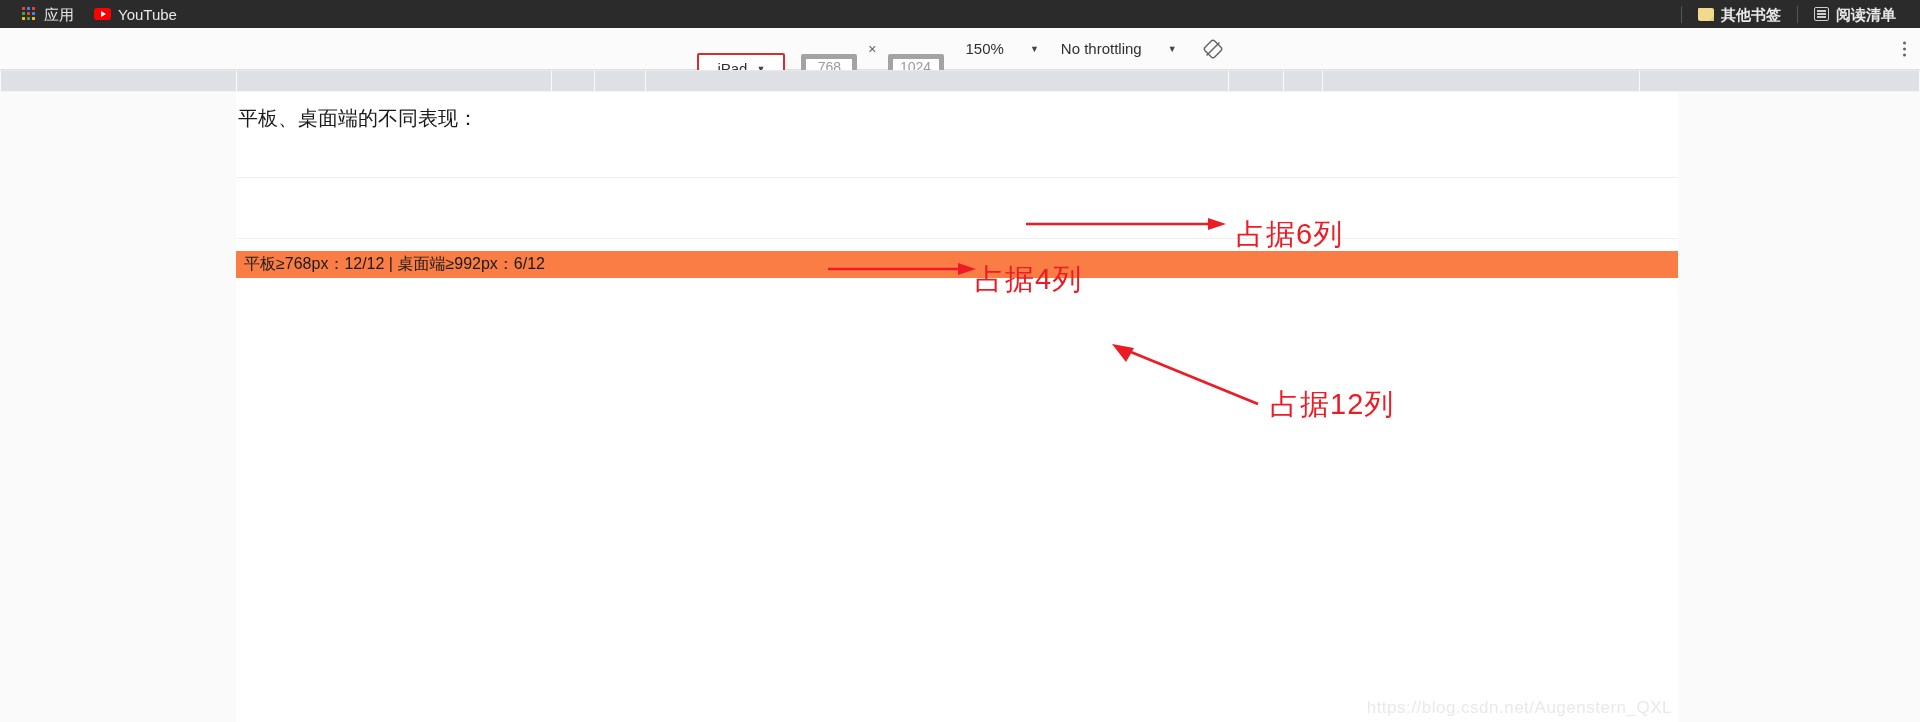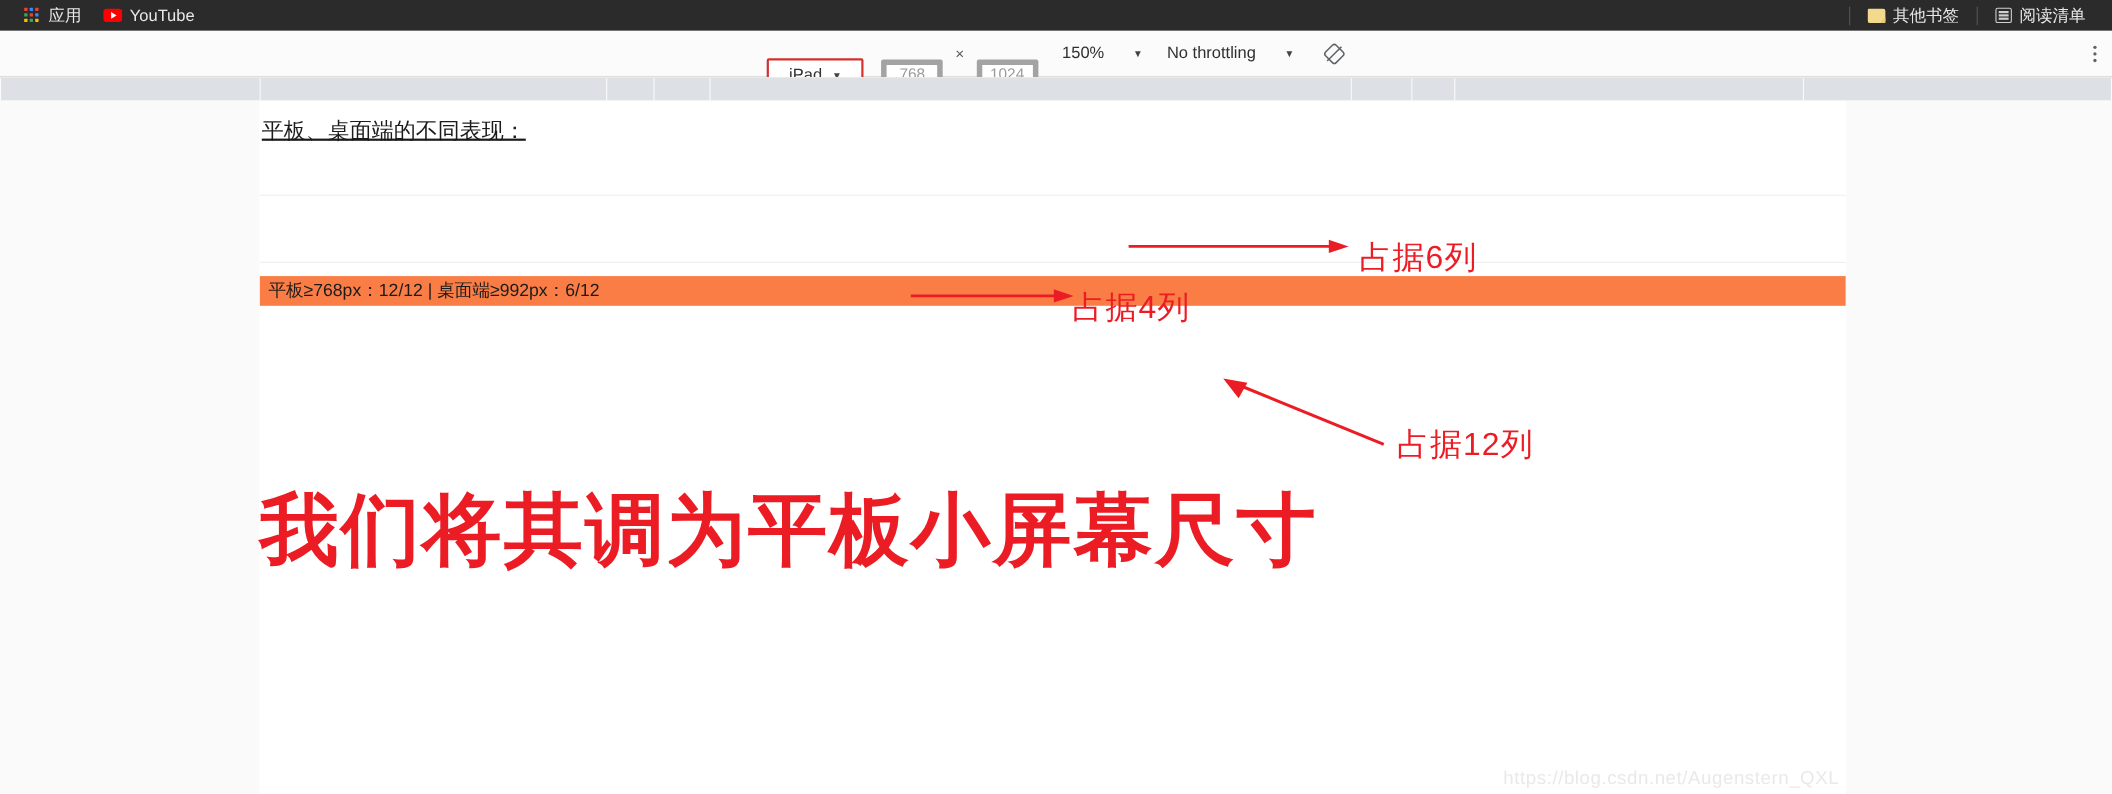--- a/index.html
+++ b/index.html
@@ -9,21 +9,21 @@
     background: #fff; overflow: hidden;
   }
   #root { position: relative; width: 1772px; height: 722px; text-align: right; }
 
   
   .bookmarks-bar {
     position: absolute; left: 0; top: 0; width: 1920px; height: 28px;
     background: #2b2b2b; display: flex; align-items: center;
   }
   .bm-left { display: flex; align-items: center; padding-left: 12px; gap: 0; }
-  .bm-right { margin-left: auto; display: flex; align-items: center; padding-right: 14px; }
+  .bm-right { margin-left: auto; display: flex; align-items: center; padding-right: 14px; font-weight: bold; }
   .bm-item {
     display: flex; align-items: center; gap: 7px;
     color: #e8e8e8; font-size: 15px; padding: 2px 10px;
     white-space: nowrap; line-height: 1;
   }
   .bm-sep { width: 1px; height: 17px; background: #555; margin: 0 6px; }
 
   .apps-grid {
     width: 15px; height: 15px;
     display: grid; grid-template-columns: repeat(3, 3px);
@@ -95,21 +95,21 @@
   }
   .ruler .tick { position: absolute; top: 0; width: 1px; height: 22px; background: #fafafa; }
 
   
   .viewport {
     position: absolute; left: 236px; top: 92px; width: 1442px; height: 630px;
     background: #ffffff; overflow: hidden;
   }
   .page-title {
     position: absolute; left: 2px; top: 13px;
-    font-size: 20px; color: #1b1b1b; white-space: nowrap; text-decoration: underline;
+    font-size: 20px; color: #1b1b1b; white-space: nowrap;
   }
   .row-sep { position: absolute; left: 0; width: 1442px; height: 1px; background: #efefef; }
 
   .bar {
     position: absolute; height: 27px; display: flex; align-items: center;
     font-size: 16px; color: #1b1b1b; padding-left: 8px; white-space: nowrap;
   }
   .bar-1 { left: 0;  top: 47px;  width: 706px; background: #d6bed9; }
   .bar-2 { left: 0;  top: 108px; width: 509px; background: #5ecfa4; }
   .bar-3 { left: 0;  top: 159px; width: 1442px; background: #f97d45; }
@@ -277,15 +277,14 @@
       <polygon points="0,2 22,6 14,20" fill="#ec1c24"></polygon>
     </svg>
 
     <div class="annot ann-1">占据6列</div>
     <div class="annot ann-2">占据4列</div>
     <div class="annot ann-3">占据12列</div>
 
     <div class="watermark">https://blog.csdn.net/Augenstern_QXL</div>
   </div>
 
-  <div class="big-text">我们将其调为平板小屏幕尺寸</div>
 
 </div>
 
 </body></html>

